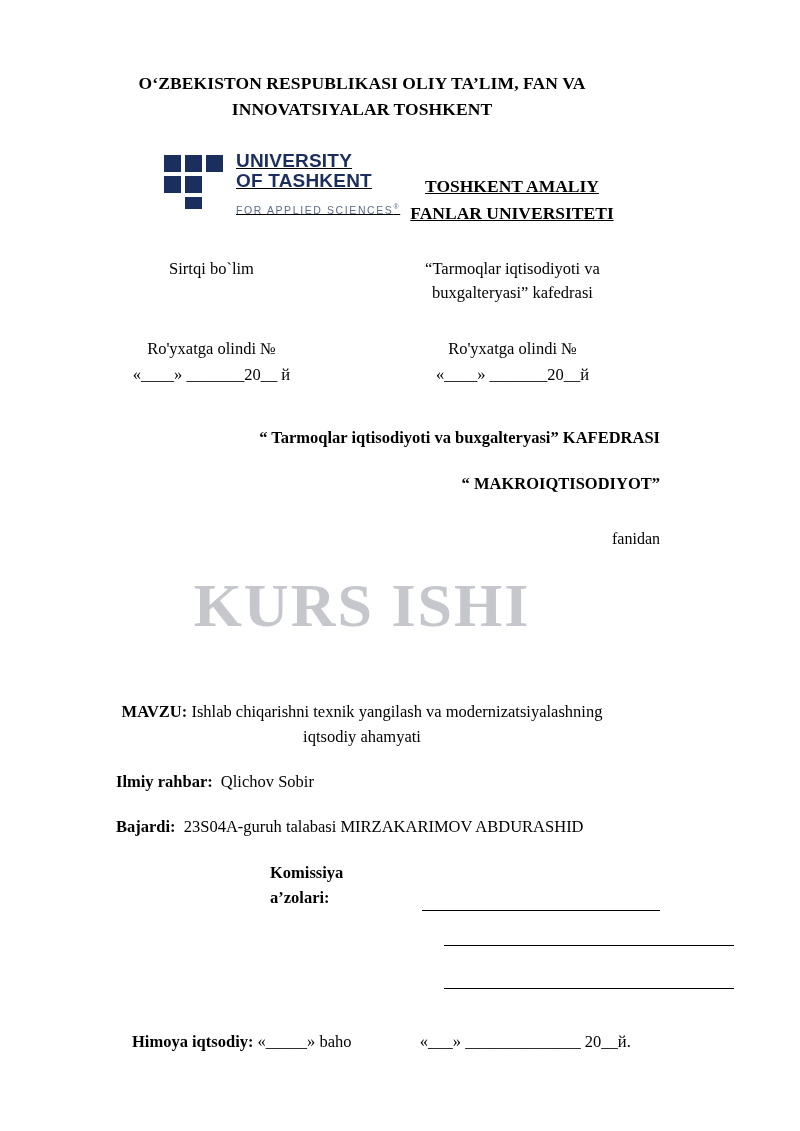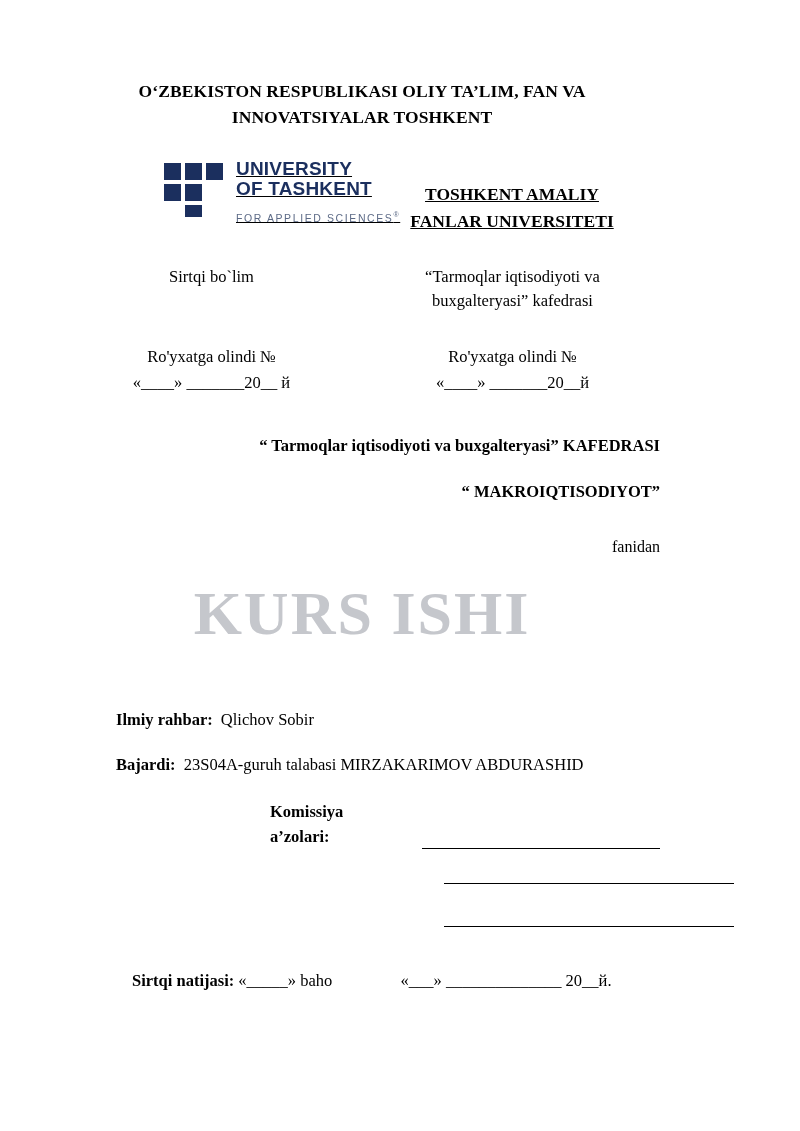--- a/index.html
+++ b/index.html
@@ -13,21 +13,21 @@
     font-family: "Liberation Serif", serif;
     color: #000000;
     position: relative;
     overflow: hidden;
   }
   .page {
     position: relative;
     width: 724px;
     height: 1131px;
     box-sizing: border-box;
-    padding: 8px 64px;
+    padding: 0 64px;
   }
 
   
   .ministry {
     text-align: center;
     font-weight: bold;
     font-size: 17.5px;
     line-height: 1.5;
     padding-top: 70px;
     letter-spacing: 0.1px;
@@ -247,20 +247,24 @@
 
   <div class="center-block">
     <div class="kafedra">“ Tarmoqlar iqtisodiyoti va buxgalteryasi” KAFEDRASI</div>
     <div class="subject">“ MAKROIQTISODIYOT”</div>
     <div class="fanidan">fanidan</div>
   </div>
 
   <div class="kurs-ishi">KURS ISHI</div>
 
   <div class="details">
+    <div class="mavzu">
+      <b>MAVZU:</b>
+      <span>Ishlab chiqarishni texnik yangilash va modernizatsiyalashning iqtsodiy ahamyati</span>
+    </div>
 
     <div class="field">
       <b>Ilmiy rahbar:</b>
       <span class="val">Qlichov Sobir</span>
     </div>
 
     <div class="field">
       <b>Bajardi:</b>
       <span class="val">23S04A-guruh talabasi MIRZAKARIMOV ABDURASHID</span>
     </div>
@@ -270,20 +274,20 @@
       <span class="line"></span>
     </div>
     <div class="line-row">
       <span class="line"></span>
     </div>
     <div class="line-row">
       <span class="line"></span>
     </div>
 
     <div class="himoya">
-      <b>Sirtqi natijasi:</b>
+      <b>Himoya iqtsodiy:</b>
       <span>«_____» baho</span>
       <span class="gap"></span>
       <span>«___» ______________ 20__й.</span>
     </div>
   </div>
 
 </div>
 
 </body></html>

